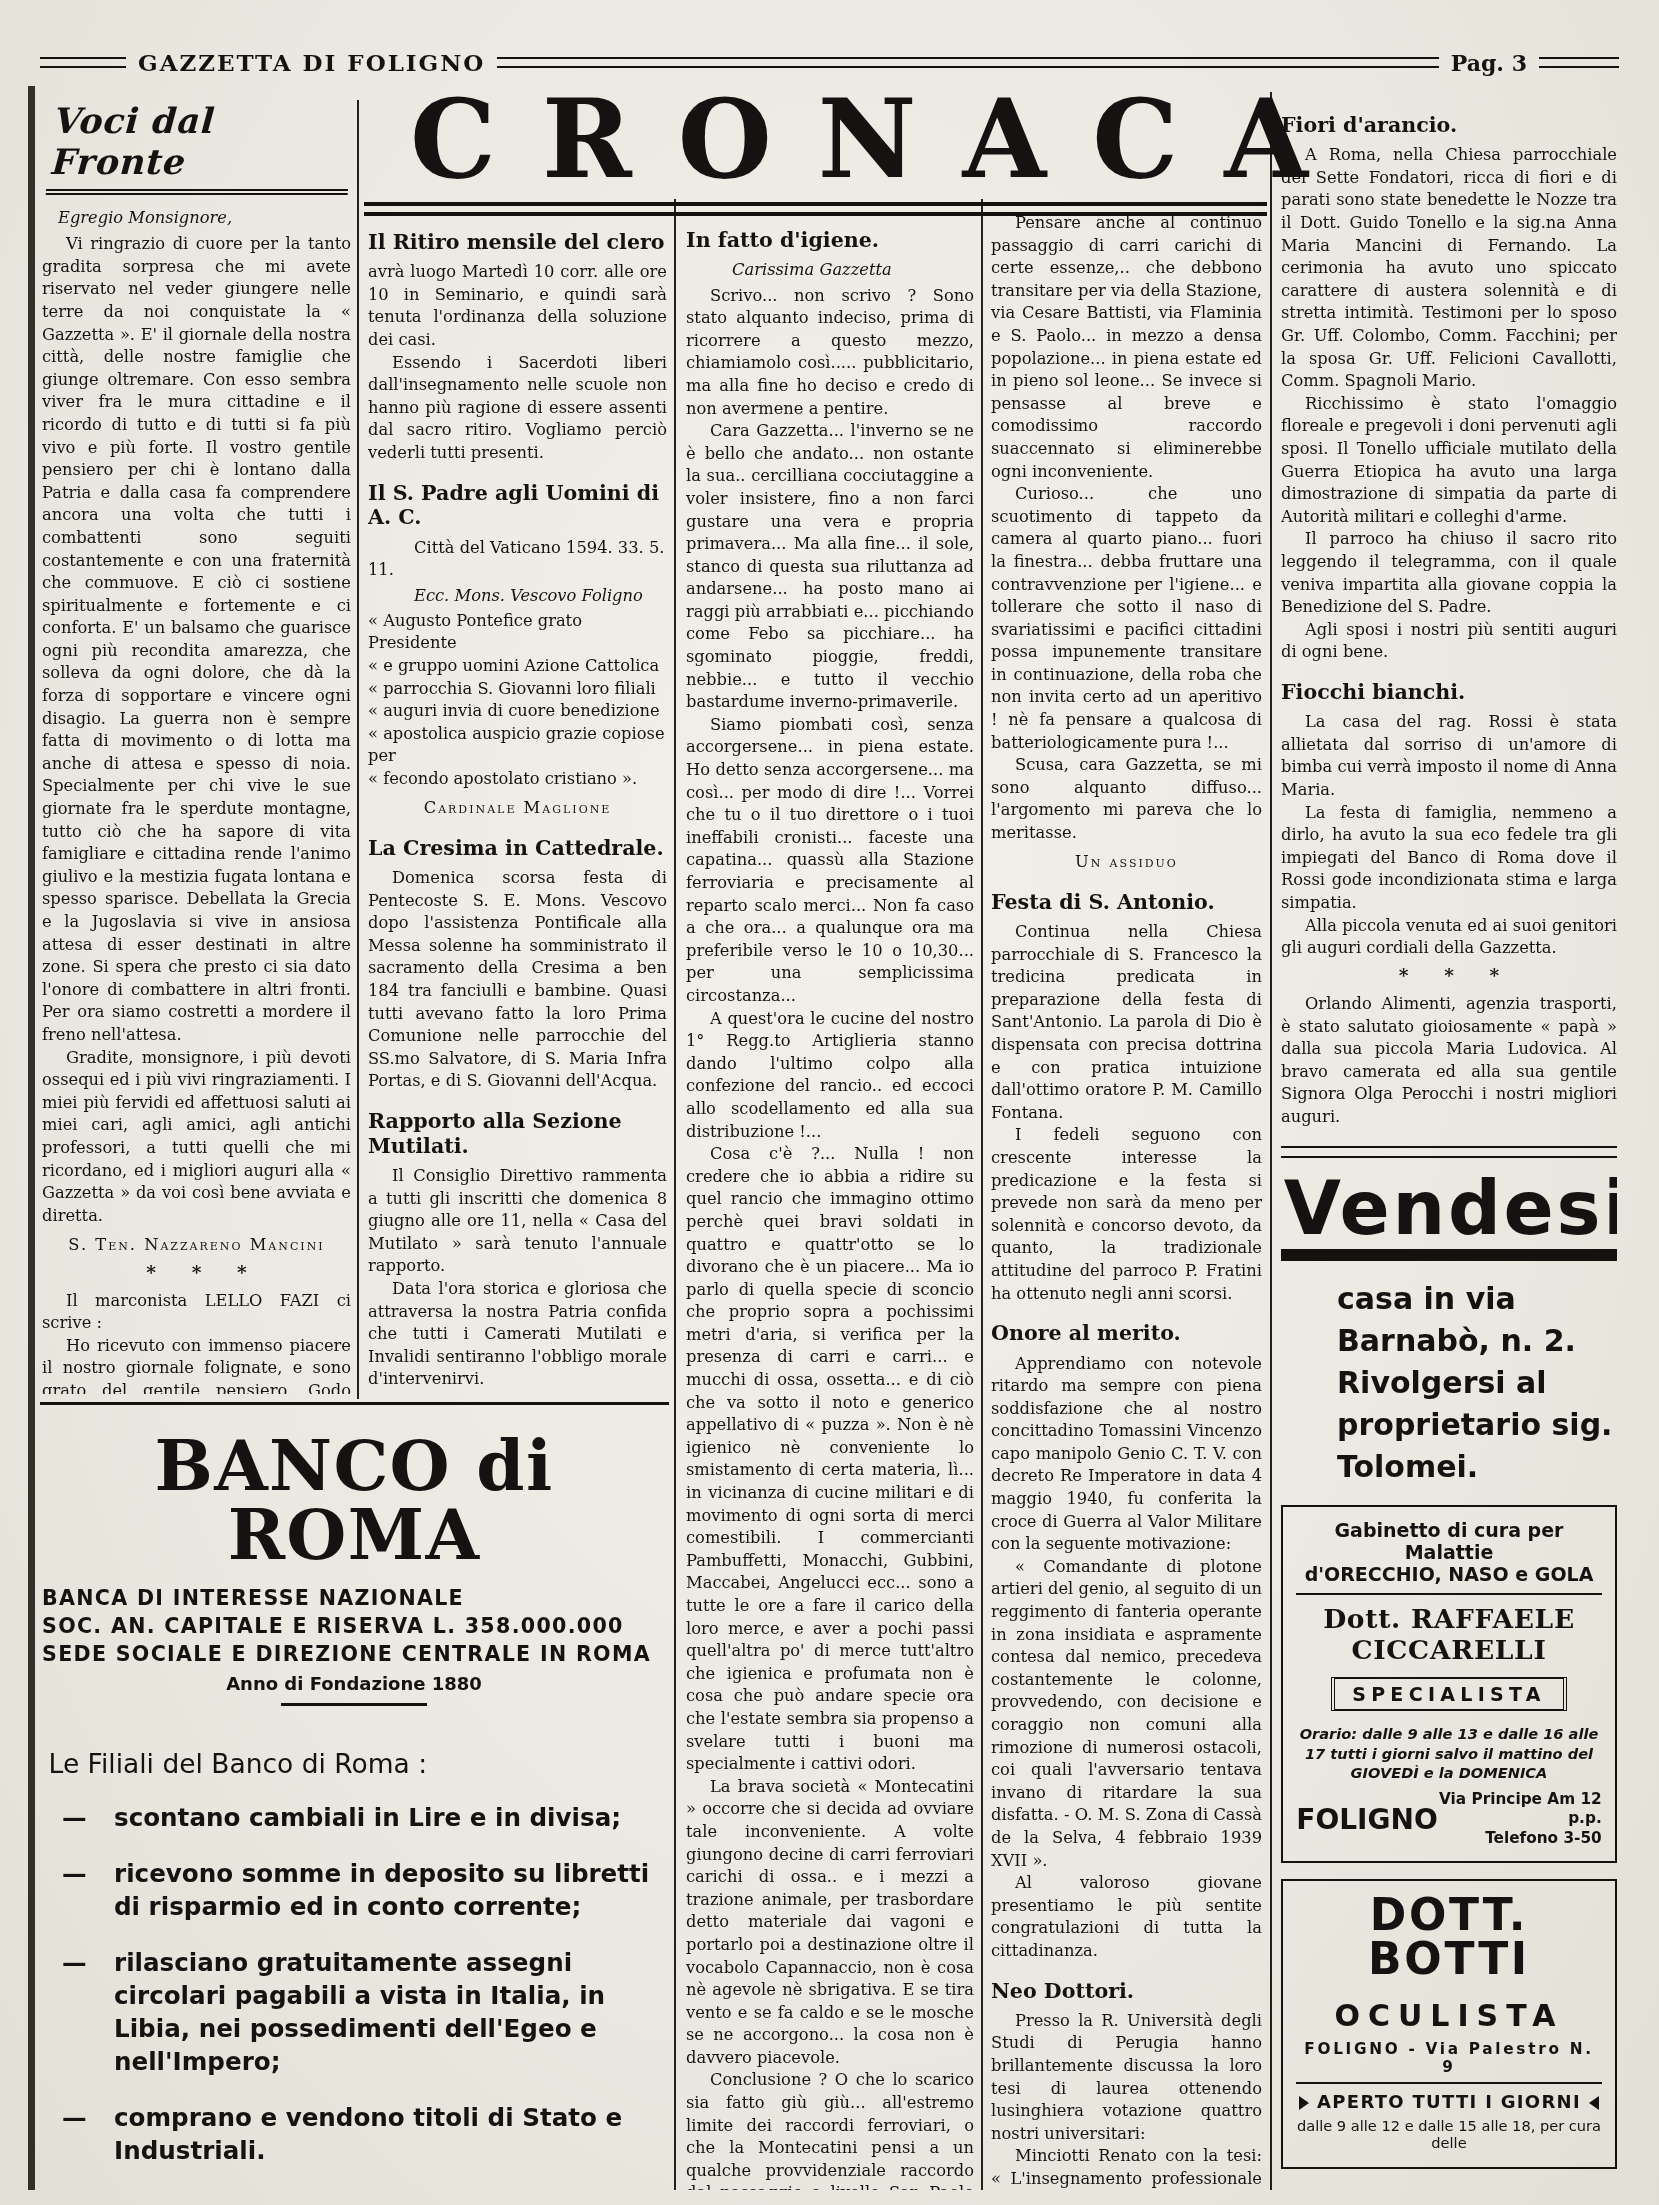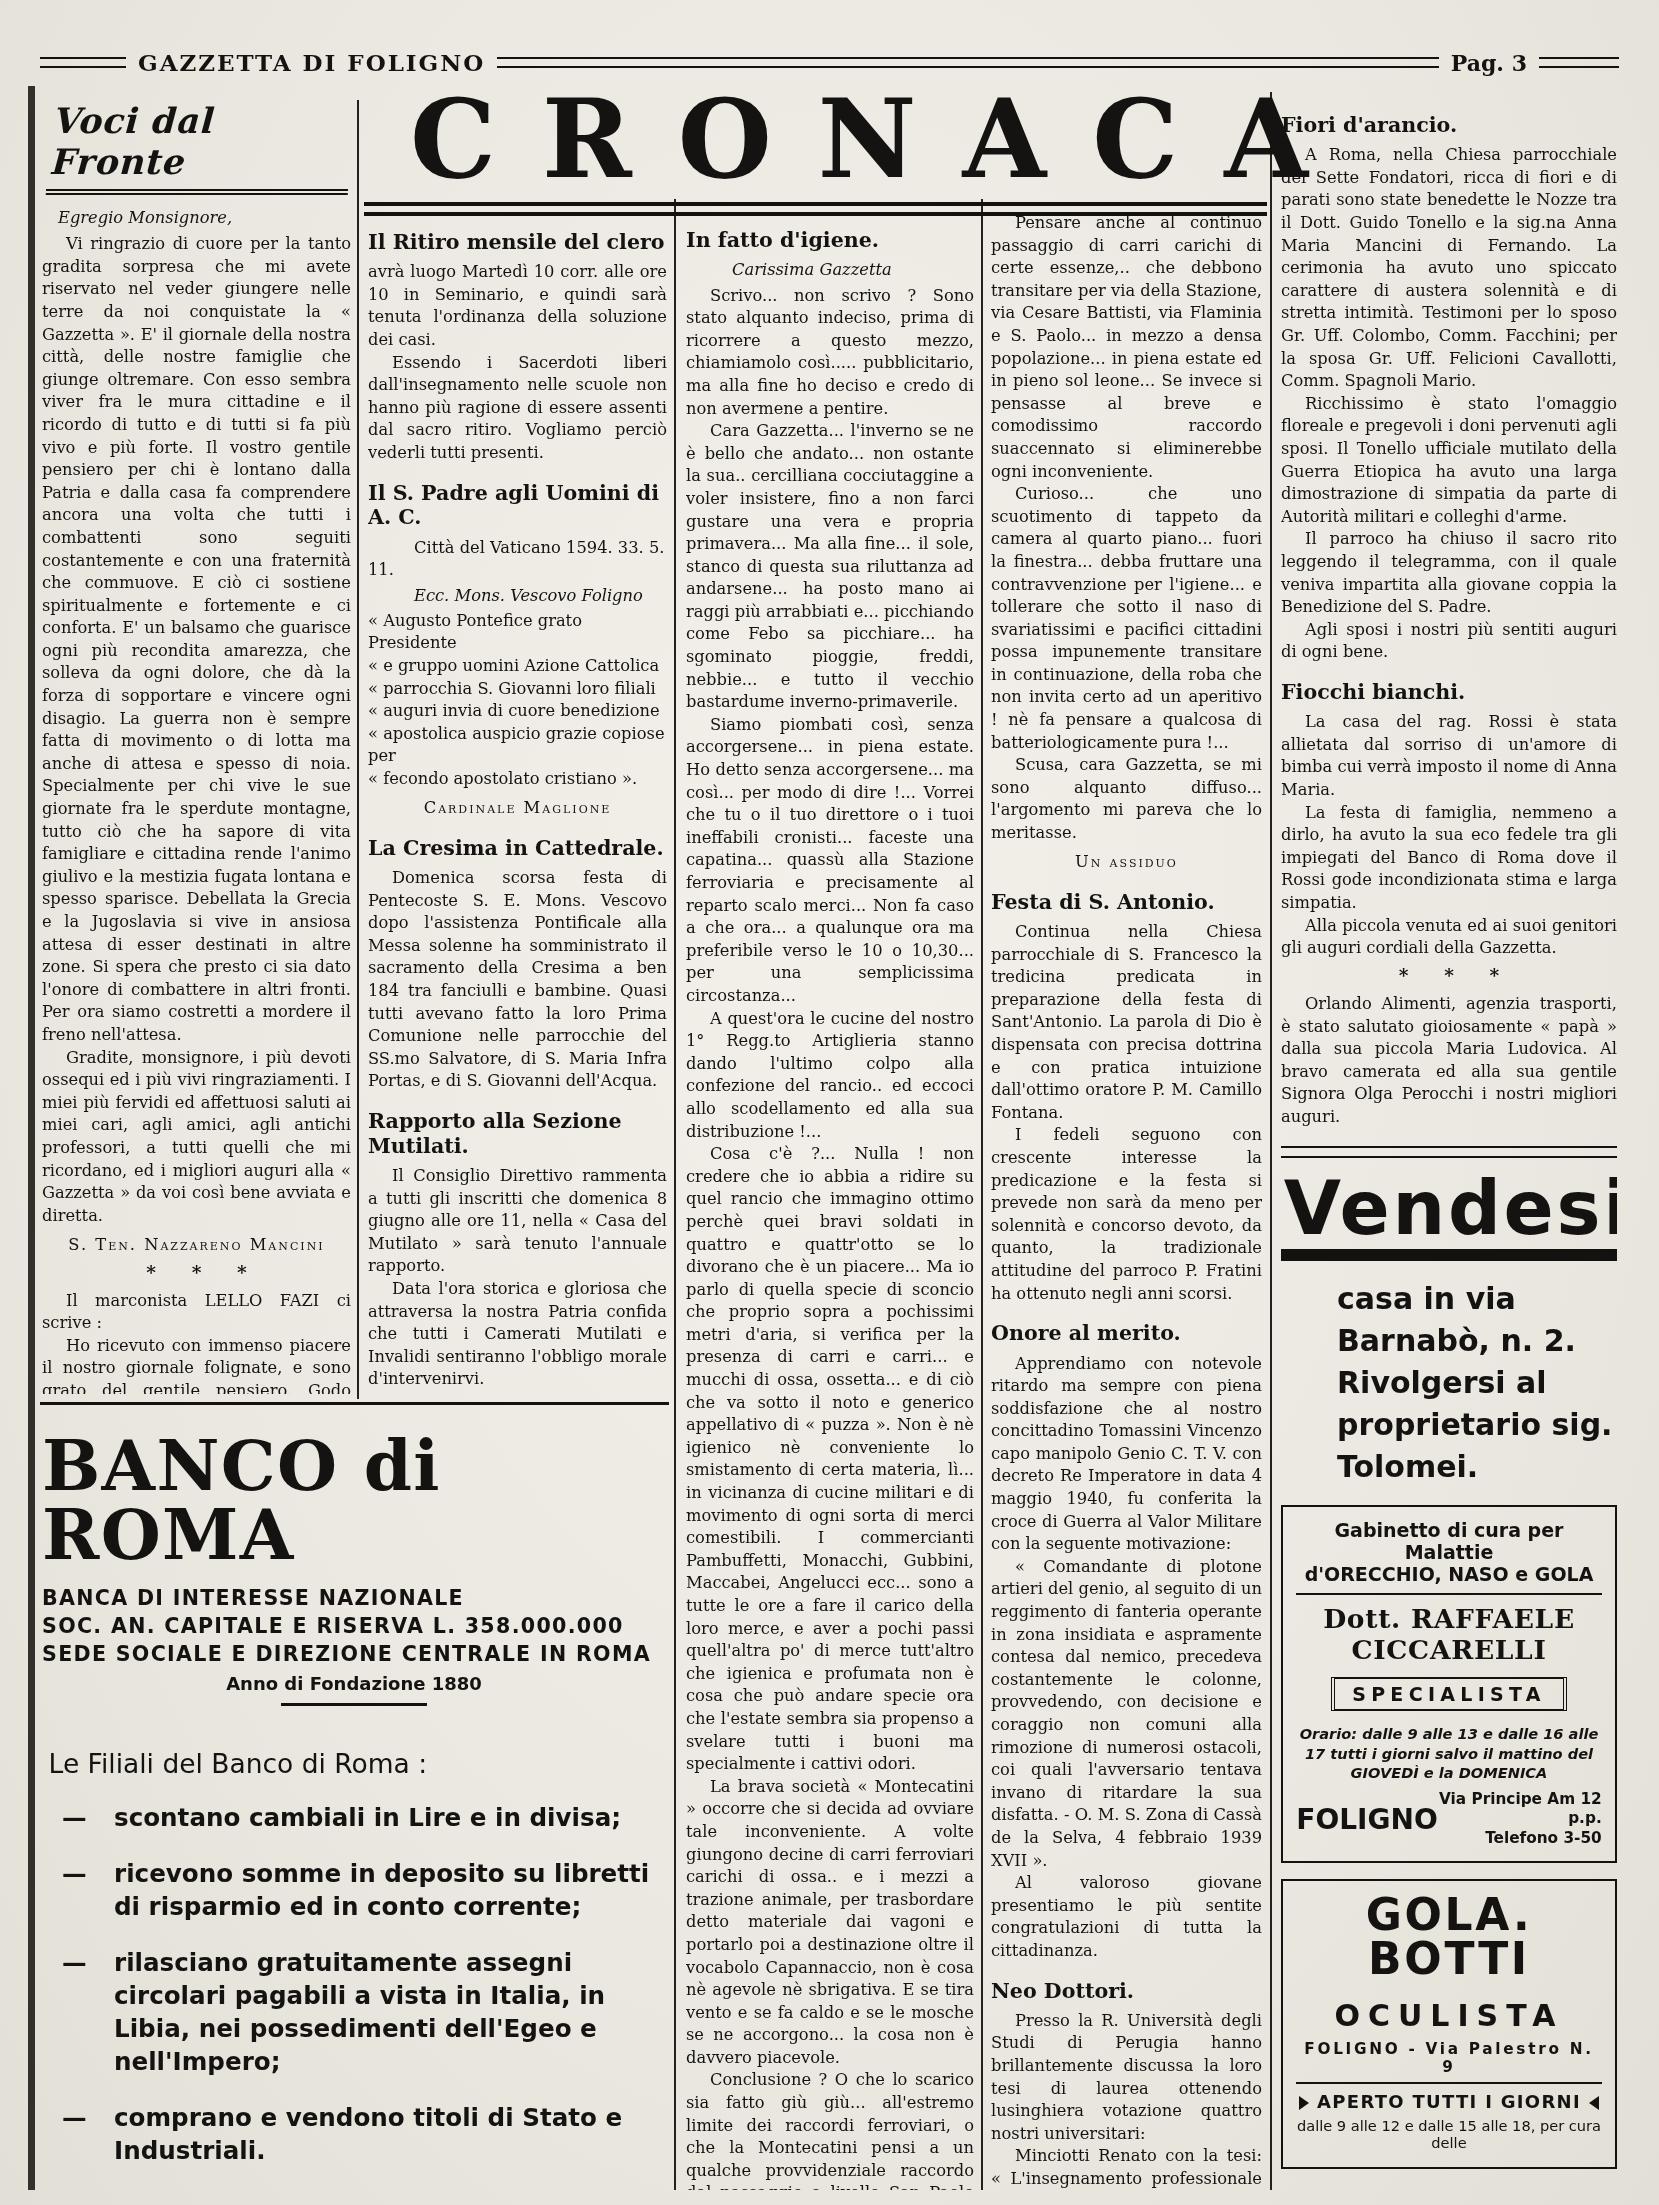--- a/index.html
+++ b/index.html
@@ -46,21 +46,21 @@
   .stars{text-align:center; letter-spacing:14.6px; font-weight:bold; font-size:18.6px; margin:5.3px 0; text-indent:14.6px;}
   
   .voci{margin:0 0 12px 6.6px;}
   .voci span{display:inline-block; font-size:35px; font-weight:bold; font-style:italic; letter-spacing:0.7px;
     padding:0 12px 6.6px 4px; border-bottom:6px double #14120f; transform:skewX(-4deg);}
   
   .hr-banco{position:absolute; left:40px; top:1402px; width:629px; height:3.3px; background:#14120f;}
   .banco{position:absolute; left:42px; top:1427px; width:624px; height:750px; overflow:hidden;
          font-family:"DejaVu Sans", sans-serif;}
   .banco-title{font-family:"DejaVu Serif", serif; font-weight:bold; font-size:69px; line-height:1;
-               letter-spacing:1.3px; margin:4px 0 17px;}
+               text-align:center; letter-spacing:1.3px; margin:4px 0 17px;}
   .banco-sub{ font-size:20.6px; font-weight:bold; letter-spacing:1.3px; margin:4px 0;}
   .banco-sub4{text-align:center; font-size:18px; font-weight:bold; margin-top:6.6px;}
   .banco-fond-rule{width:146px; height:2.7px; background:#14120f; margin:9.3px auto 0;}
   .banco-filiali{font-size:26.5px; margin:42px 0 20px 6.6px; font-weight:500;}
   .bank-item{font-family:"DejaVu Sans", sans-serif; font-size:24.6px; line-height:1.35; font-weight:bold;
              margin:22.6px 0; padding-left:72px; position:relative; text-align:left; text-indent:0;}
   .bank-item::before{content:"—"; position:absolute; left:20px; top:0;}
   
   .col5-divider{height:8px; border-top:2.7px solid #14120f; border-bottom:2.7px solid #14120f; margin:17px 0 13.3px;}
   .ad{font-family:"DejaVu Sans", sans-serif;}
@@ -216,21 +216,21 @@
       <div class="cic-foot">
         <div class="cic-city">FOLIGNO</div>
         <div class="cic-addr">
           <div>Via Principe Am 12 p.p.</div>
           <div>Telefono 3-50</div>
         </div>
       </div>
     </div>
 
     <div class="ad adbox">
-      <div class="botti-name">GOLA. BOTTI</div>
+      <div class="botti-name">DOTT. BOTTI</div>
       <div class="botti-spec">OCULISTA</div>
       <div class="botti-addr">FOLIGNO  -  Via Palestro N. 9</div>
       <div class="botti-rule"></div>
       <div class="botti-l2">
         <span class="tri tri-r"></span><span>APERTO TUTTI I GIORNI</span><span class="tri tri-l"></span>
       </div>
       <div class="botti-l3">dalle 9 alle 12 e dalle 15 alle 18, per cura delle</div>
 
     </div>
 

